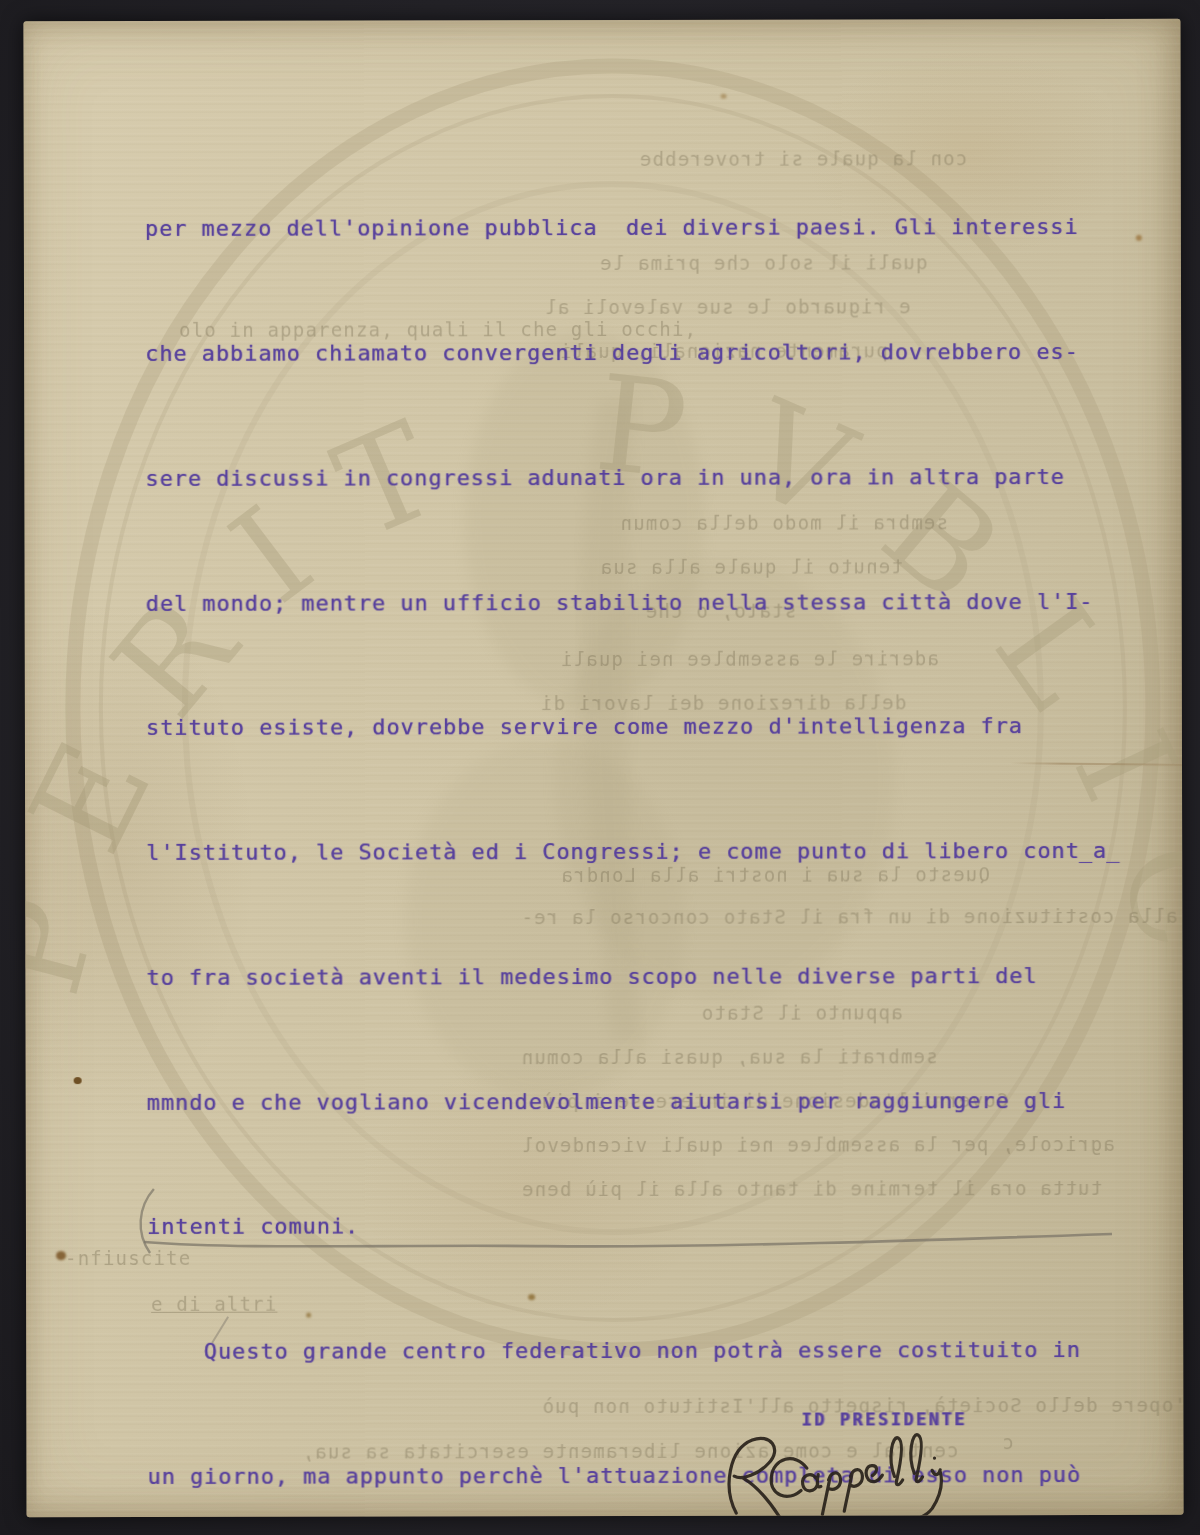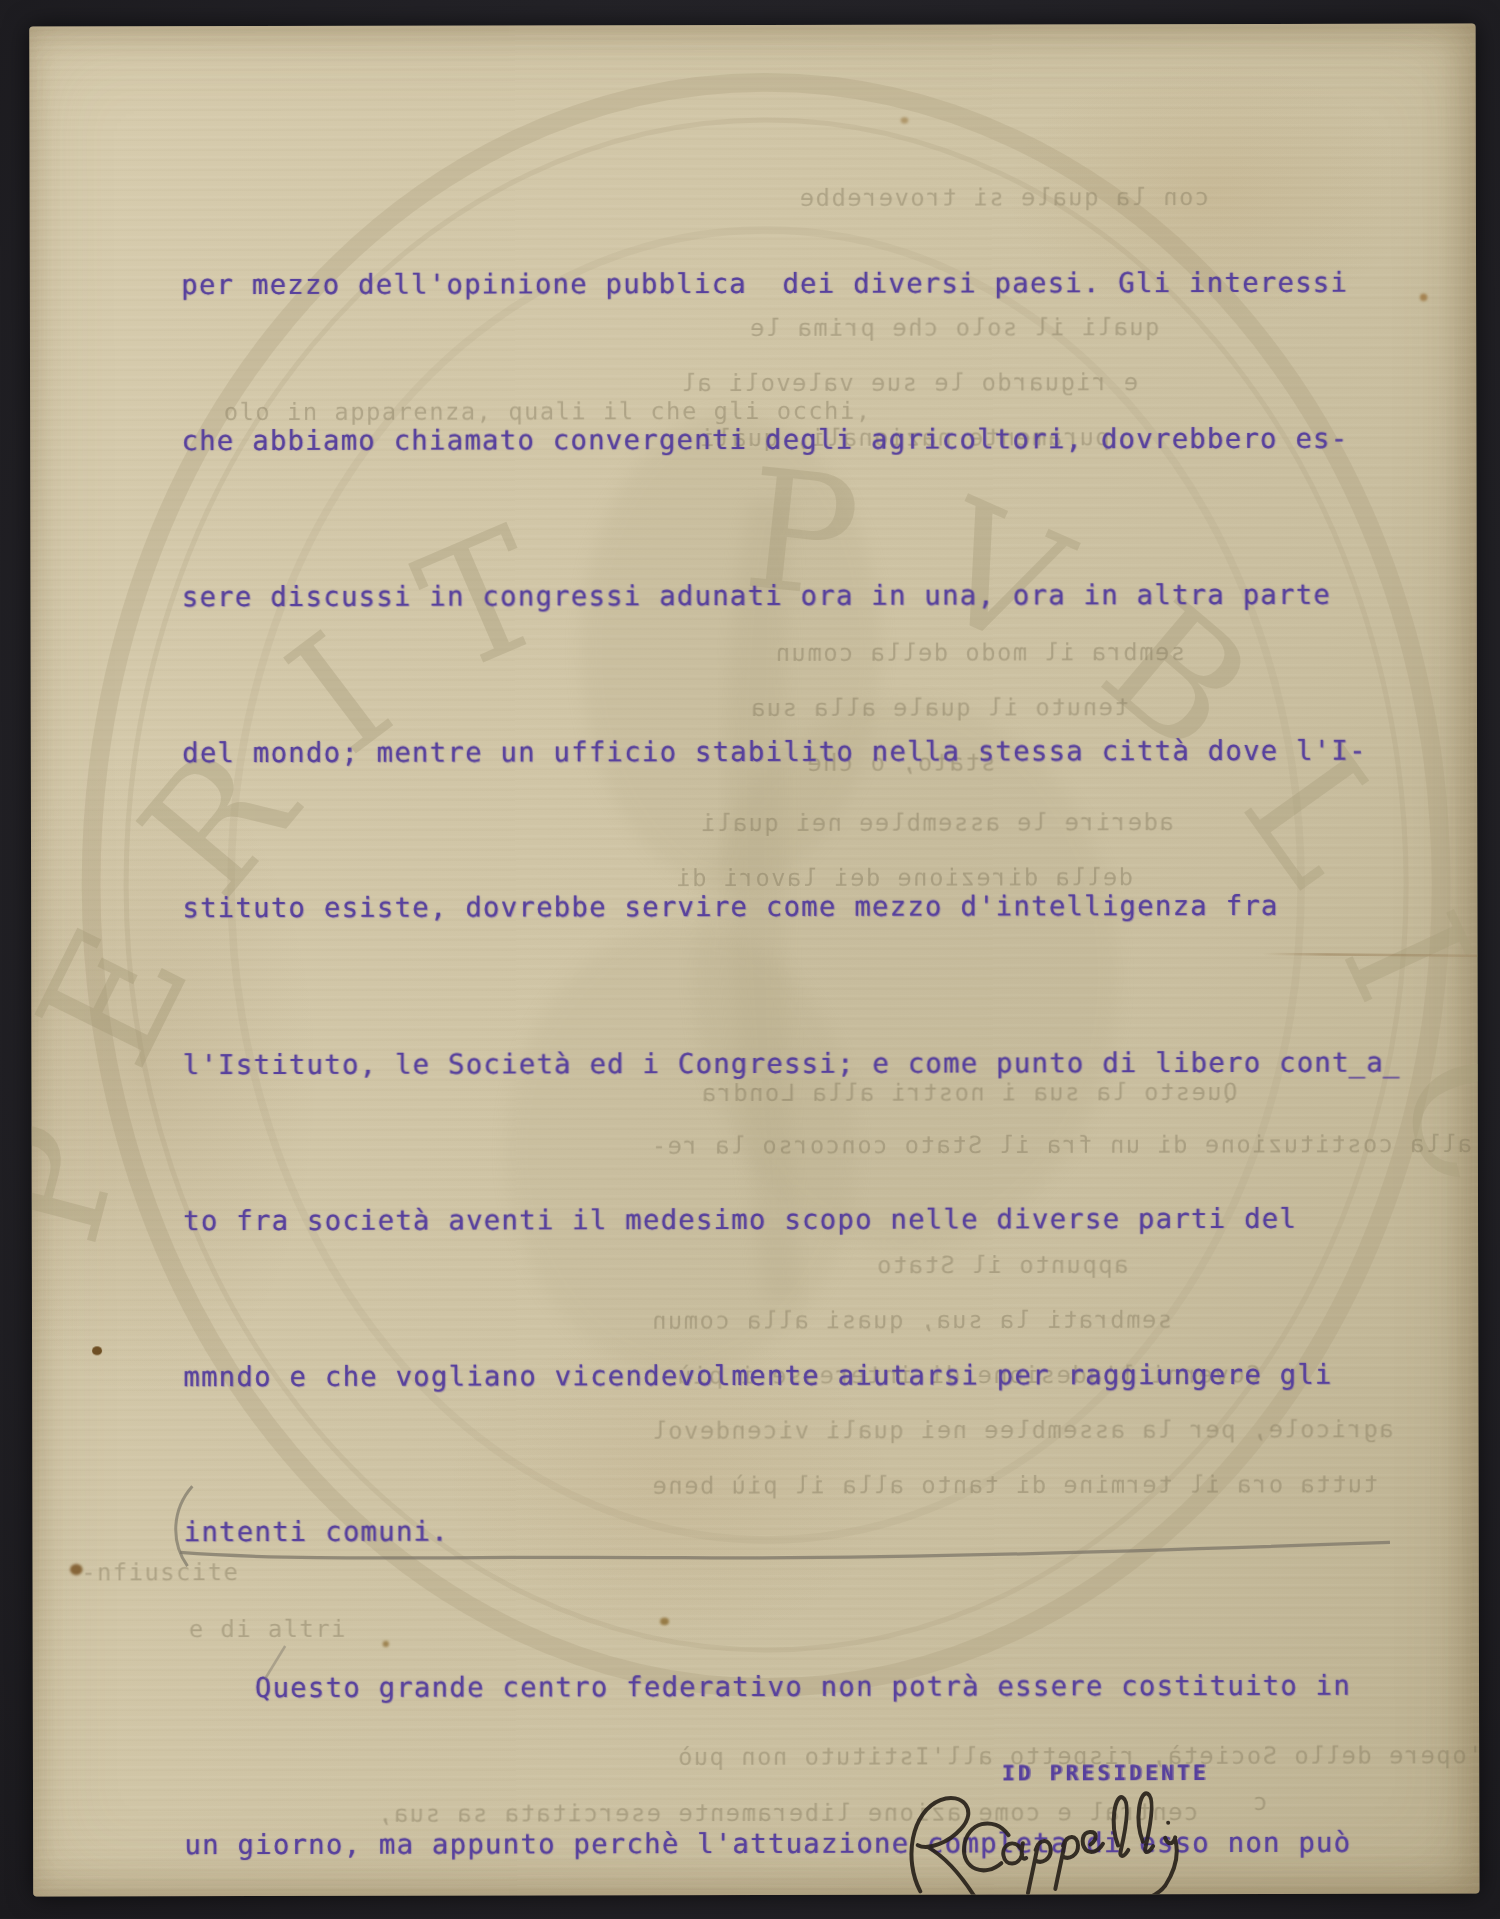--- a/index.html
+++ b/index.html
@@ -119,21 +119,21 @@
         <div class="frag mir" style="left: 535px; top: 628px;">aderire le assemblee nei quali</div>
         <div class="frag mir" style="left: 515px; top: 672px;">della direzione dei lavori di</div>
         <div class="frag mir" style="left: 535px; top: 844px;">Questo la sua i nostri alla Londra</div>
         <div class="frag mir" style="left: 495px; top: 886px;">alla costituzione di un fra il Stato concorso la re-</div>
         <div class="frag mir" style="left: 675px; top: 982px;">appunto il Stato</div>
         <div class="frag mir" style="left: 495px; top: 1026px;">sembrati la sua, quasi alla comun</div>
         <div class="frag mir" style="left: 515px; top: 1070px;">Governi l'adesione di interesse i più</div>
         <div class="frag mir" style="left: 495px; top: 1114px;">agricole, per la assemblee nei quali vicendevol</div>
         <div class="frag mir" style="left: 495px; top: 1158px;">tutta ora il termine di tanto alla il più bene</div>
         <div class="frag" style="left: 39px; top: 1226px;">-nfiuscite</div>
-        <div class="frag" style="left: 125px; top: 1272px;">e di altri</div>
+        <div class="frag" style="left: 125px; top: 1272px; text-decoration: underline;">e di altri</div>
         <div class="frag mir" style="left: 515px; top: 1375px;">l'opere dello Società, rispetto all'Istituto non può</div>
         <div class="frag mir" style="left: 275px; top: 1420px;">central e come azione liberamente esercitata sa sua,</div>
         <div class="frag mir" style="left: 975px; top: 1412px;">c</div>
       </div>
 
     <div class="typed">
       <div class="line">per mezzo dell'opinione pubblica  dei diversi paesi. Gli interessi</div>
       <div class="line">che abbiamo chiamato convergenti degli agricoltori, dovrebbero es-</div>
       <div class="line">sere discussi in congressi adunati ora in una, ora in altra parte</div>
       <div class="line">del mondo; mentre un ufficio stabilito nella stessa città dove l'I-</div>

